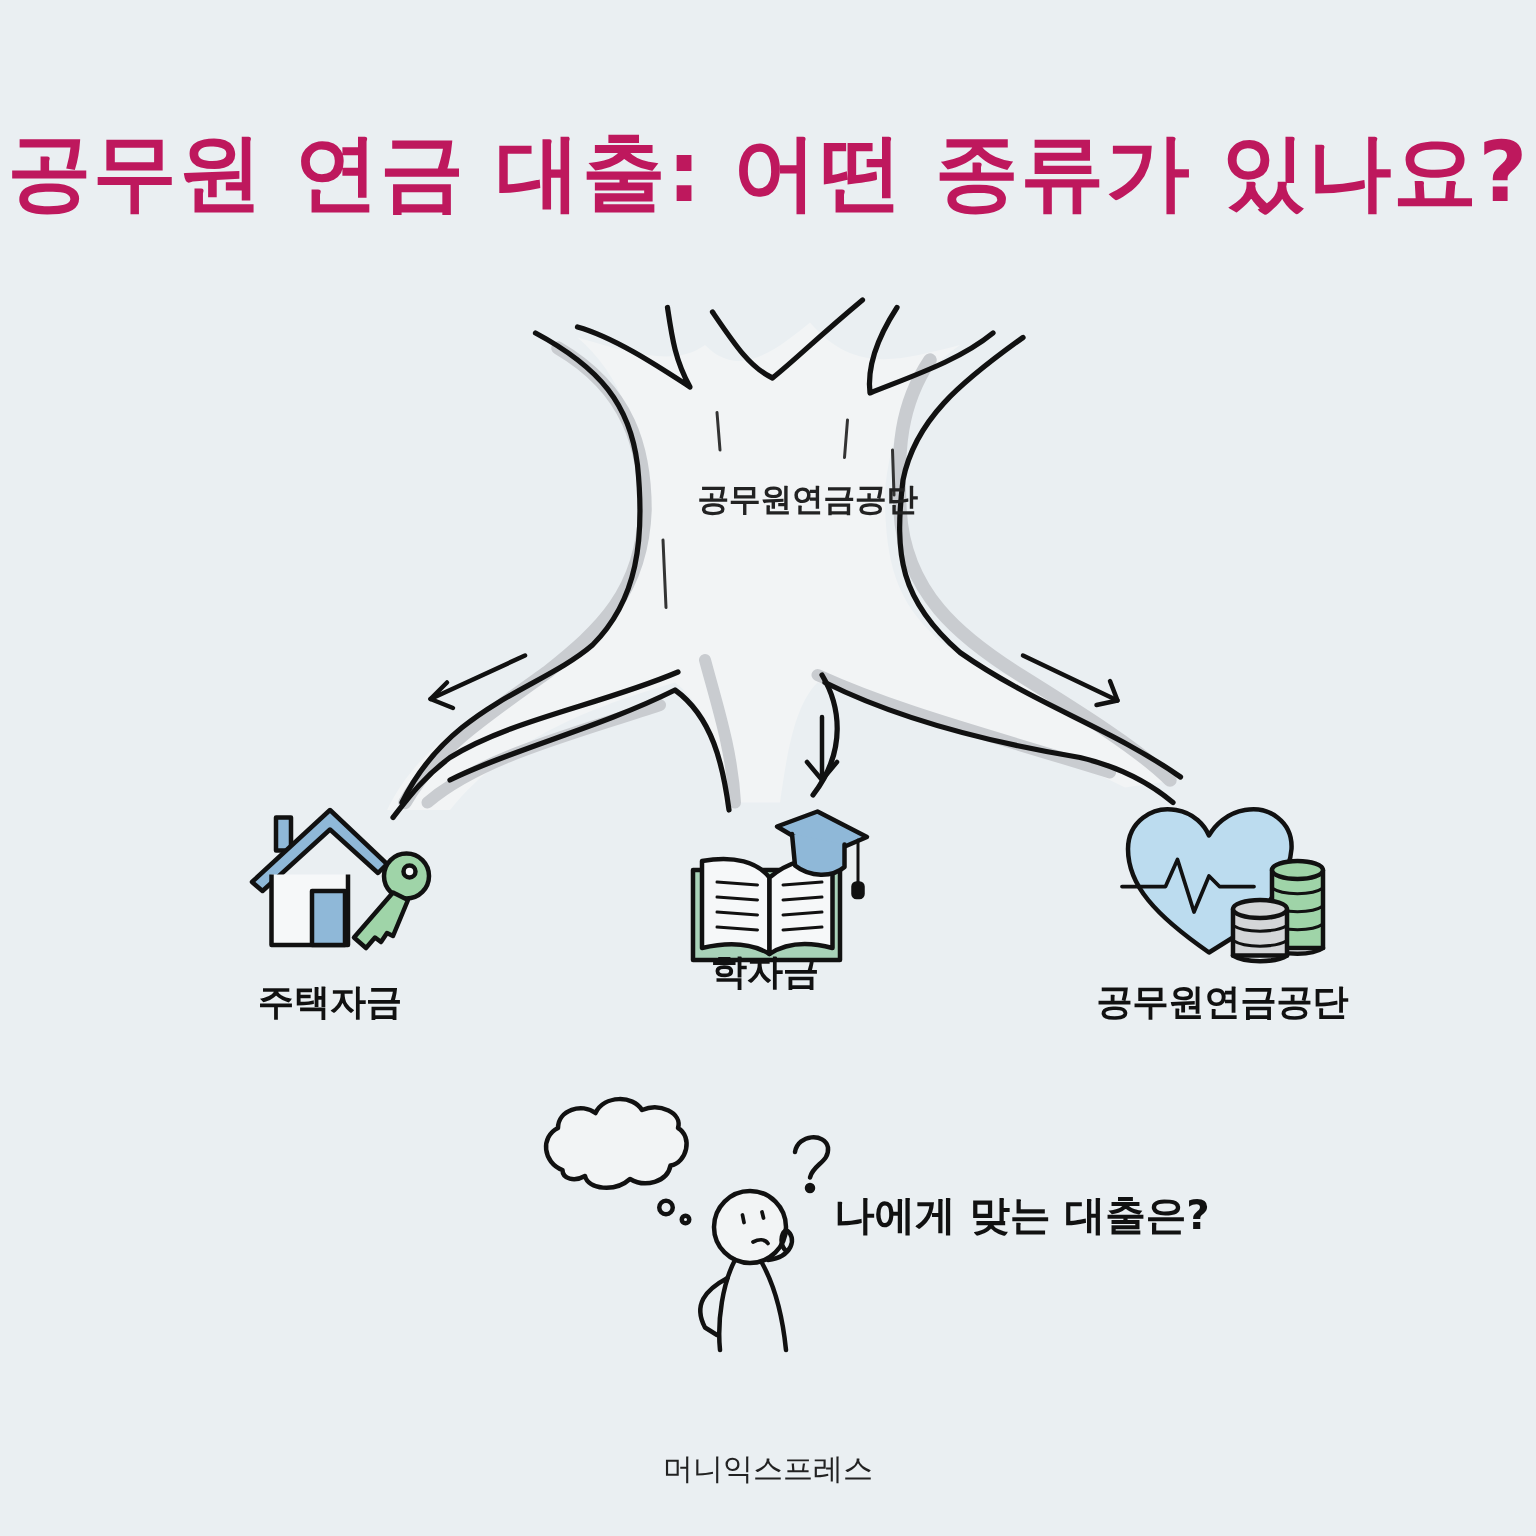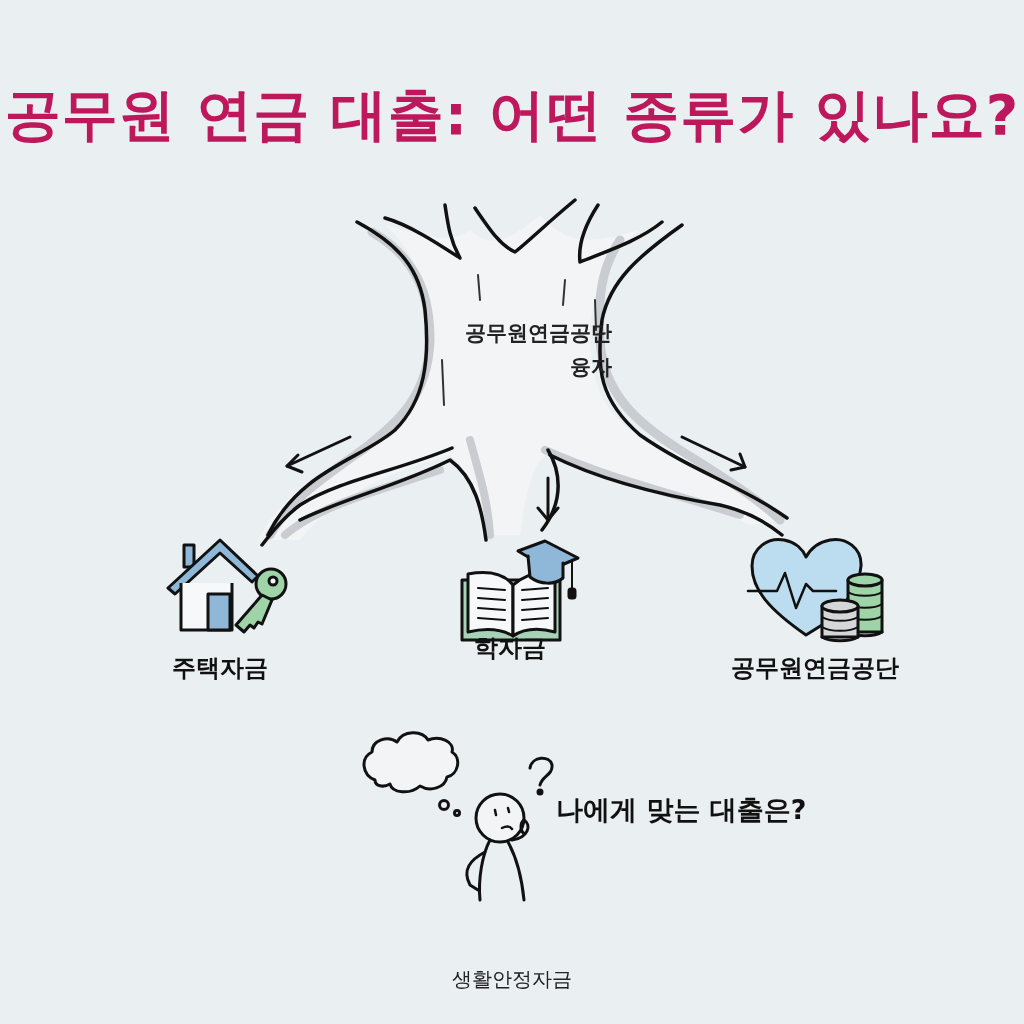--- a/index.html
+++ b/index.html
@@ -113,22 +113,21 @@
     <path d="M508,842 C518,860 522,880 524,900"></path>
     <path d="M485,852 C470,860 462,870 470,885 L478,890"></path>
     <path d="M512,840 C528,838 532,825 524,820 C520,823 520,830 524,834"></path>
     <path d="M530,768 C532,756 550,755 552,765 C553,775 542,776 540,785" stroke-width="3"></path>
     <circle cx="540" cy="792" r="2" fill="#111"></circle>
   </g>
 </svg>
 
 <div class="trunk-label">
   <div>공무원연금공단</div>
-  <div>융자</div>
 </div>
 
 <div class="cat-label" style="left:150px; top:652px; width:140px;">주택자금</div>
 <div class="cat-label" style="left:440px; top:632px; width:140px;">학자금</div>
 <div class="cat-label" style="left:710px; top:652px; width:210px;">공무원연금공단</div>
 
 <div class="q-label">나에게 맞는 대출은?</div>
 
-<div class="footer">생활안정자금</div>
+<div class="footer">머니익스프레스</div>
 
 </body></html>

